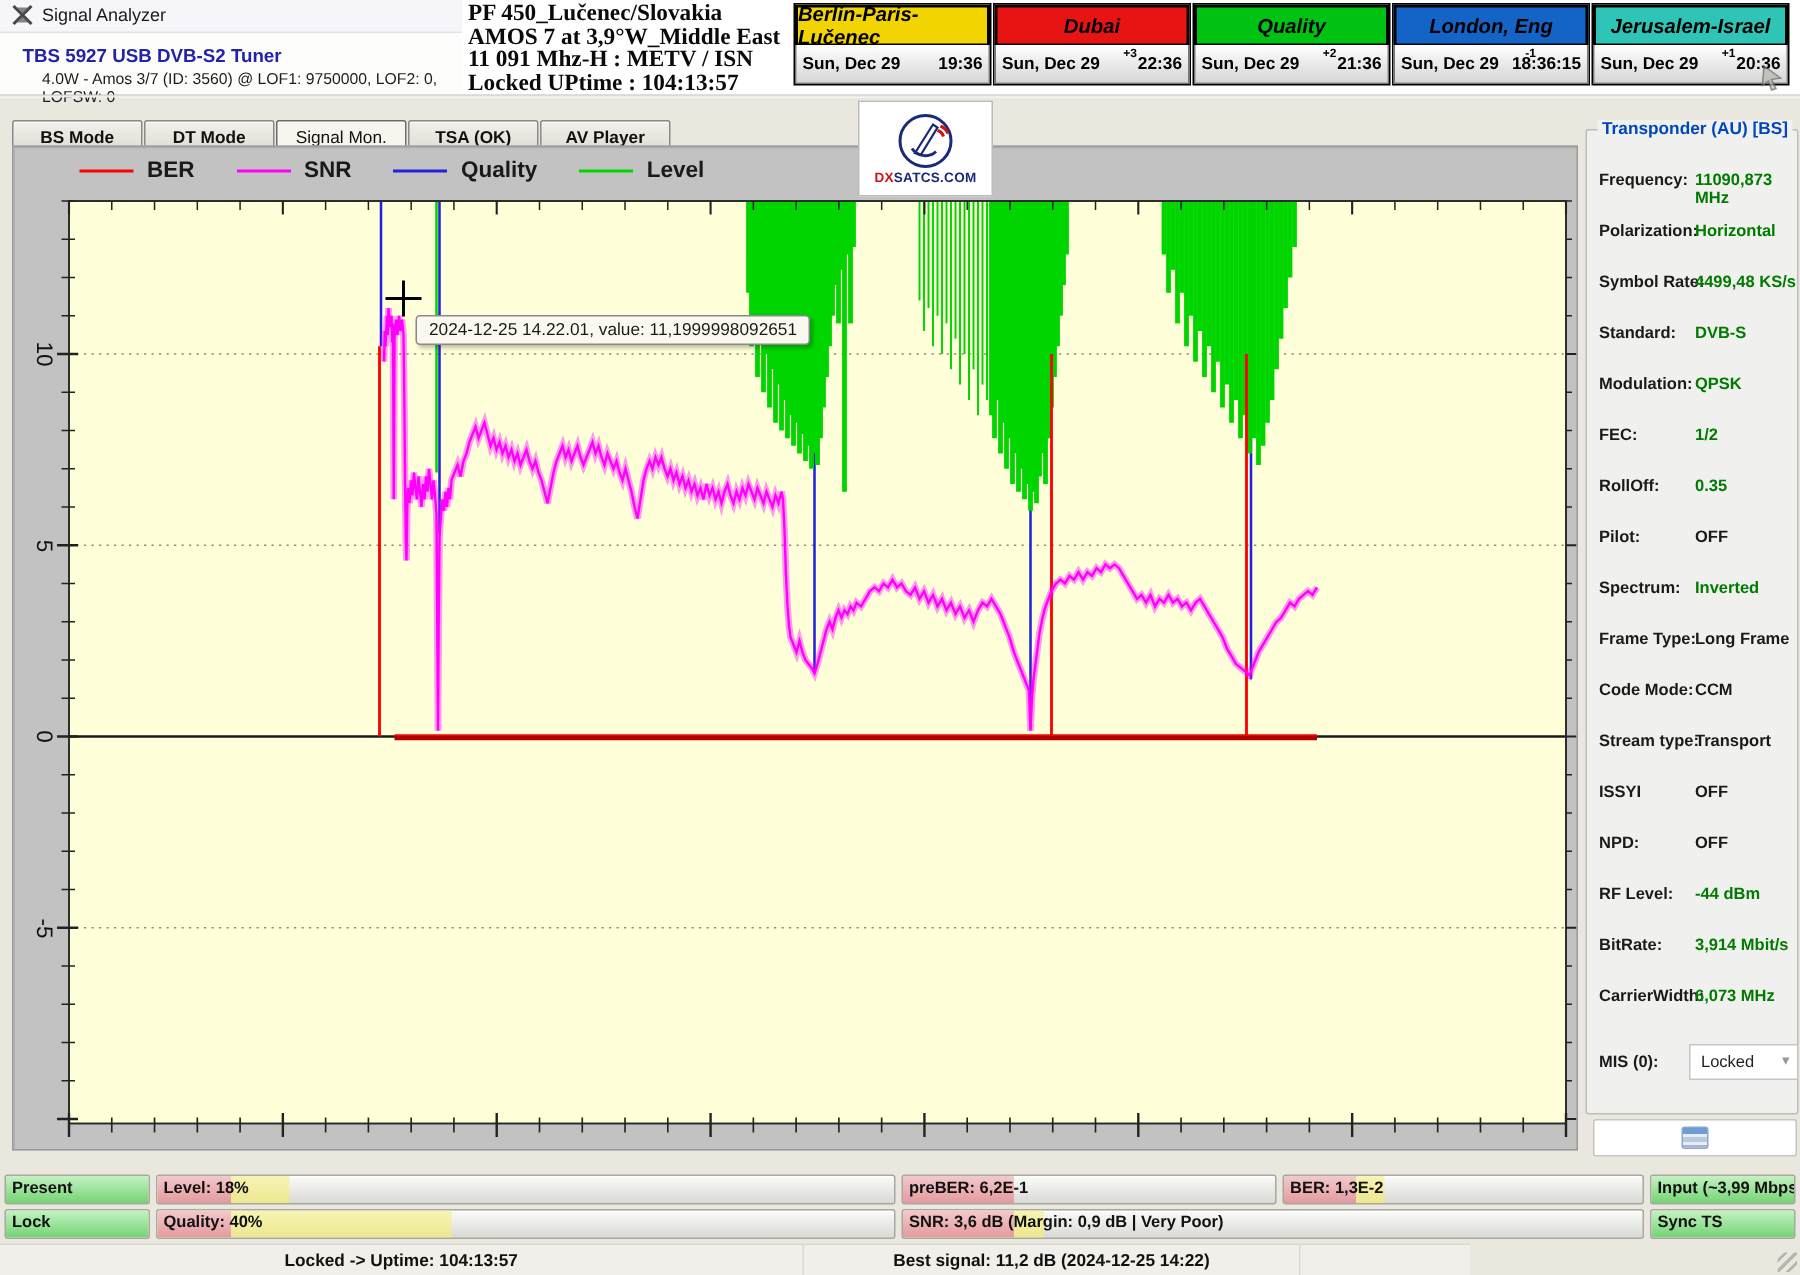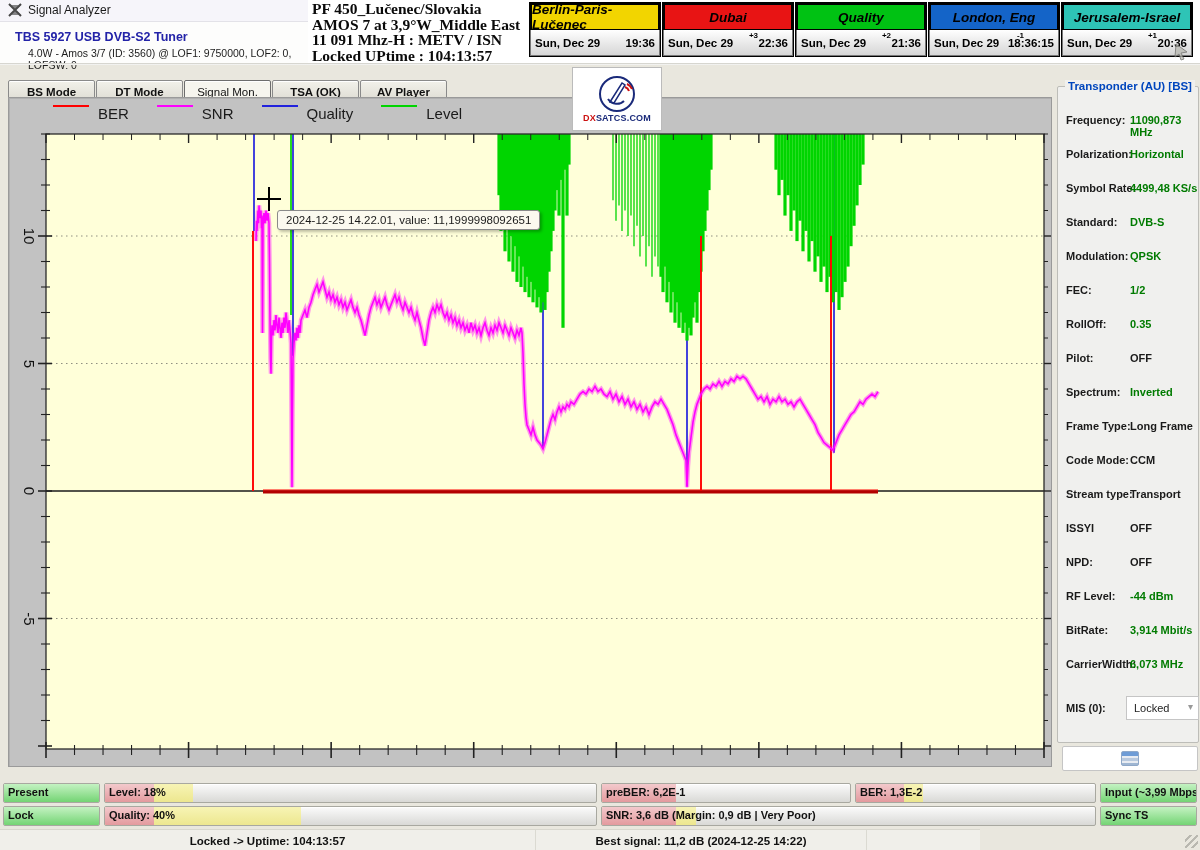--- a/index.html
+++ b/index.html
@@ -30,21 +30,21 @@
   
   .tabs{position:absolute;left:8px;top:80px;display:flex;}
   .tab{width:85px;height:21px;margin-right:1px;background:linear-gradient(#F2F1EA,#DDDBD2);
        border:1px solid #8a8a8a;border-radius:2px;font-size:11.5px;font-weight:bold;color:#111;
        display:flex;align-items:center;justify-content:center;box-shadow:inset 0 1px 0 #fff;}
   .tab.active{background:#F6F5EE;border-color:#6d6d6d;box-shadow:inset 0 1px 0 #fff,0 1px 0 #fff;font-weight:normal;}
   
   .chartbox{position:absolute;left:8px;top:97px;width:1042px;height:668px;background:#C2C2C2;
             border:1px solid #9a9a9a;box-shadow:inset 1px 1px 0 #B0B0B0;}
   .legend{position:absolute;left:44px;top:7px;display:flex;gap:28px;align-items:center;font-size:15px;color:#1a1a1a;}
-  .legend .li{display:flex;gap:9px;}
+  .legend .li{display:flex;align-items:center;gap:9px;font-weight:bold;}
   .legend .ln{width:36px;height:2px;}
   .ylab{position:absolute;font-size:15px;color:#111;transform:translate(-50%,-50%) rotate(90deg);}
   .chartsvg{position:absolute;left:0;top:0;}
   .crosshair{position:absolute;width:24px;height:24px;pointer-events:none;}
   .crosshair:before{content:"";position:absolute;left:0;top:11px;width:24px;height:2px;background:#000;}
   .crosshair:after{content:"";position:absolute;left:11px;top:0;width:2px;height:24px;background:#000;}
   .tooltip{position:absolute;background:#FBF9EF;border:1px solid #8a8a8a;border-radius:3px;
            box-shadow:2px 2px 3px rgba(0,0,0,.25);font-size:11.5px;color:#1a1a1a;padding:3px 8px;white-space:nowrap;}
   .logo{position:absolute;left:572px;top:67px;width:88px;height:62px;background:#fff;border:1px solid #bbb;
         display:flex;flex-direction:column;align-items:center;justify-content:center;z-index:5;}

